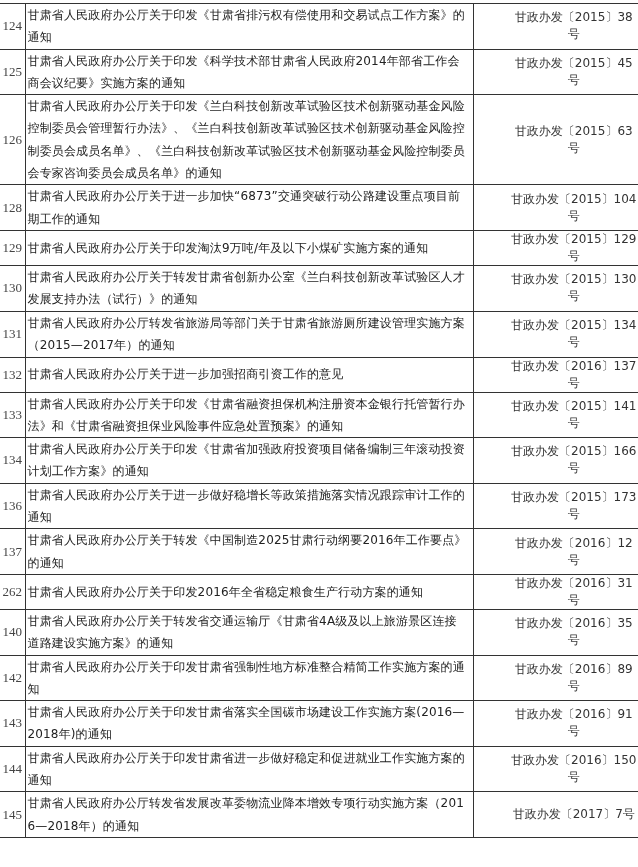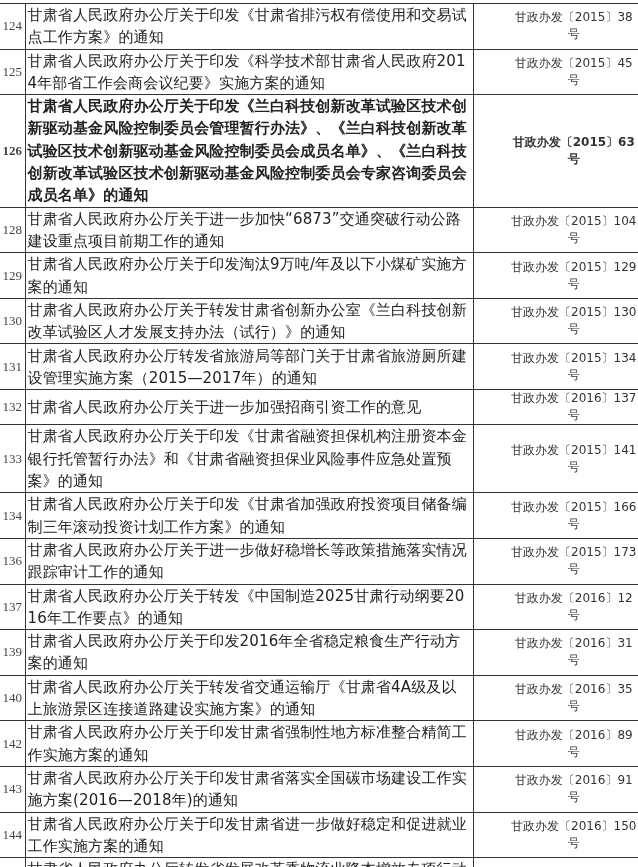--- a/index.html
+++ b/index.html
@@ -33,39 +33,39 @@
     }
     td.num {
       text-align: center;
       font-family: "Liberation Serif", serif;
       font-size: 13px;
       color: #444;
       border-left: none;
     }
     td.title {
       font-family: "DejaVu Sans", sans-serif;
-      font-size: 15px;
+      font-size: 12px;
       line-height: 22.3px;
       padding-left: 2px;
       padding-right: 4px;
       letter-spacing: 0.15px;
       color: #222;
       word-break: break-all;
     }
     td.code {
       text-align: center;
       font-family: "DejaVu Sans", sans-serif;
       font-size: 12px;
       color: #333;
       border-right: none;
       padding-left: 36px;
     }
     tr.h1 td { height: 20px; }
     tr.h2 td { height: 42px; }
-    tr.h4 td { height: 87px; font-weight: bold; }
+    tr.h4 td { height: 87px; }
     tr.h2b td { height: 45px; }
   </style>
 </head>
 <body>
 
 <table>
   <colgroup>
     <col class="c-num">
       <col class="c-title">
       <col class="c-code">
@@ -125,21 +125,21 @@
       <td class="num">136</td>
       <td class="title">甘肃省人民政府办公厅关于进一步做好稳增长等政策措施落实情况跟踪审计工作的通知</td>
       <td class="code">甘政办发〔2015〕173号</td>
     </tr>
     <tr class="h2">
       <td class="num">137</td>
       <td class="title">甘肃省人民政府办公厅关于转发《中国制造2025甘肃行动纲要2016年工作要点》的通知</td>
       <td class="code">甘政办发〔2016〕12号</td>
     </tr>
     <tr class="h1">
-      <td class="num">139</td>
+      <td class="num">262</td>
       <td class="title">甘肃省人民政府办公厅关于印发2016年全省稳定粮食生产行动方案的通知</td>
       <td class="code">甘政办发〔2016〕31号</td>
     </tr>
     <tr class="h2">
       <td class="num">140</td>
       <td class="title">甘肃省人民政府办公厅关于转发省交通运输厅《甘肃省4A级及以上旅游景区连接道路建设实施方案》的通知</td>
       <td class="code">甘政办发〔2016〕35号</td>
     </tr>
     <tr class="h2">
       <td class="num">142</td>

